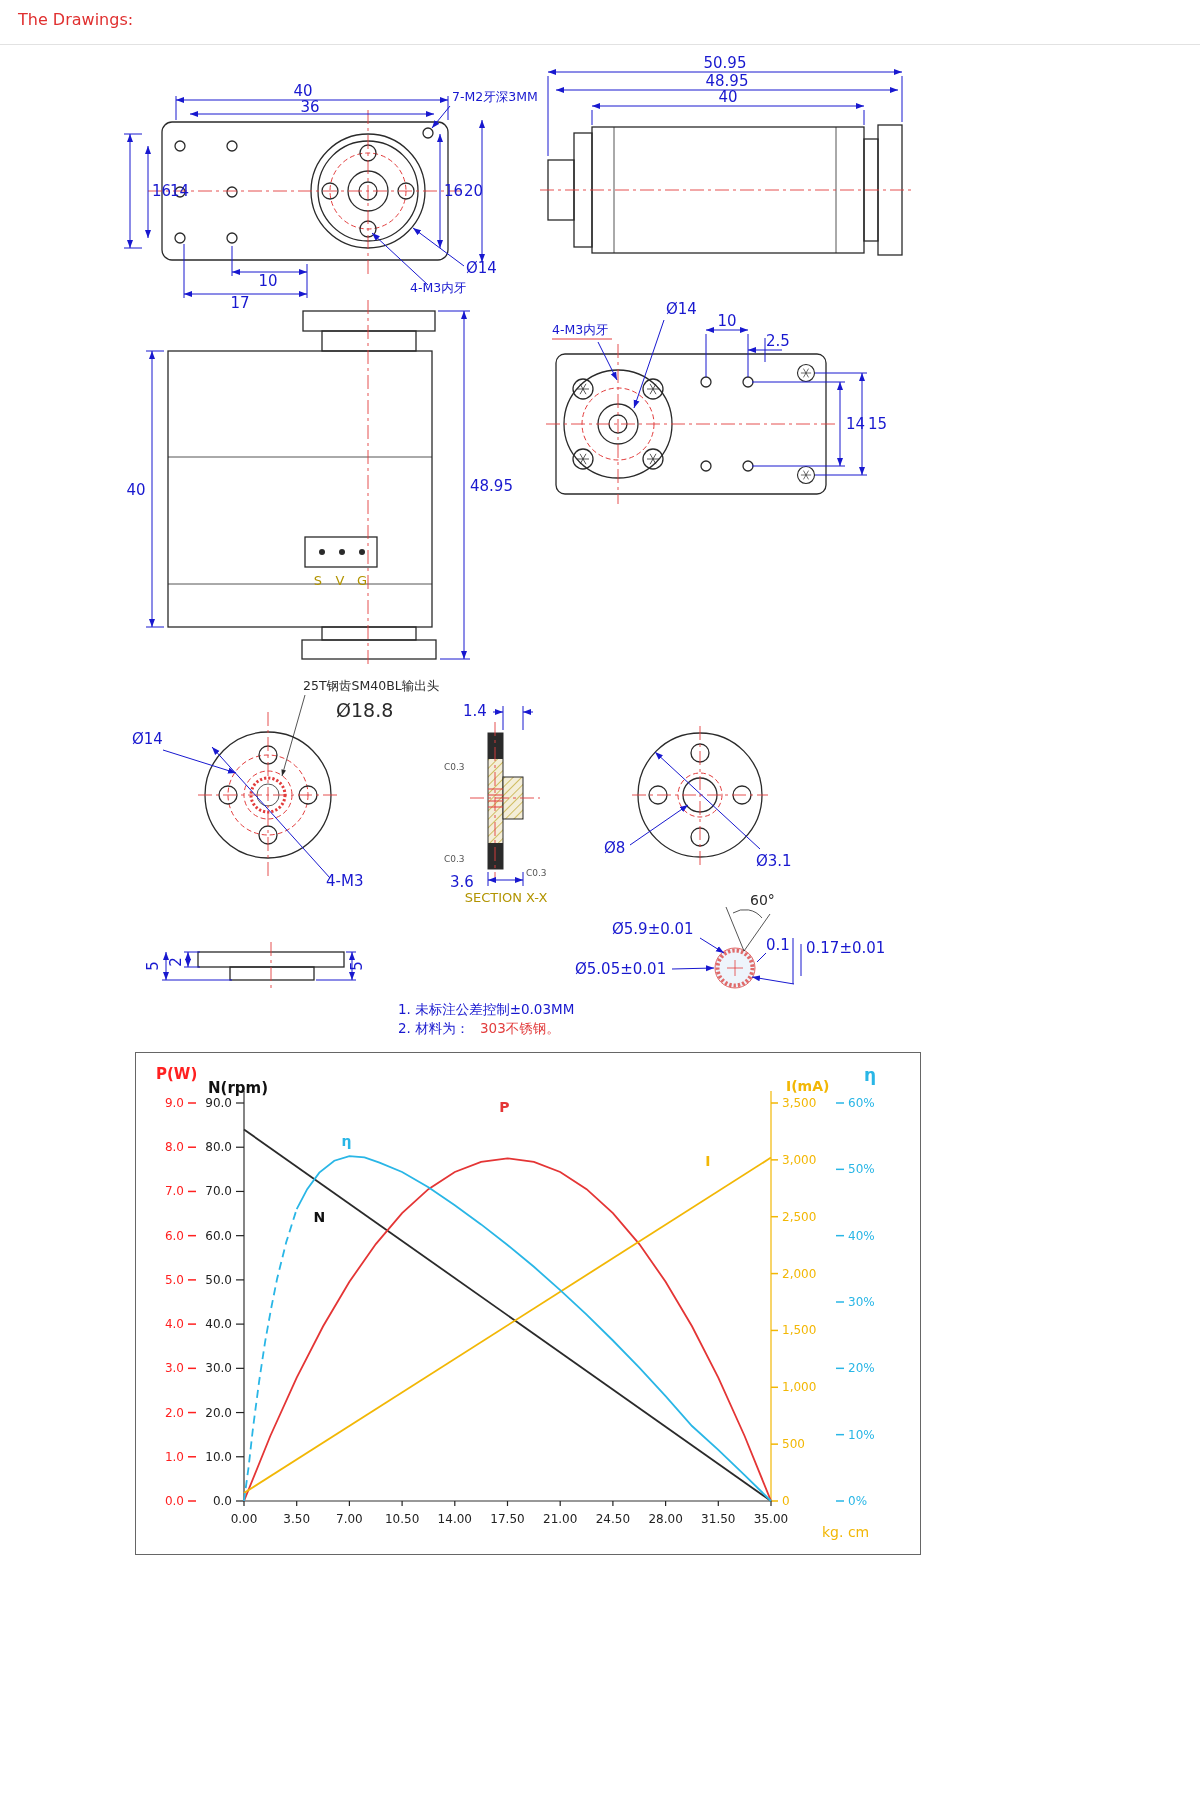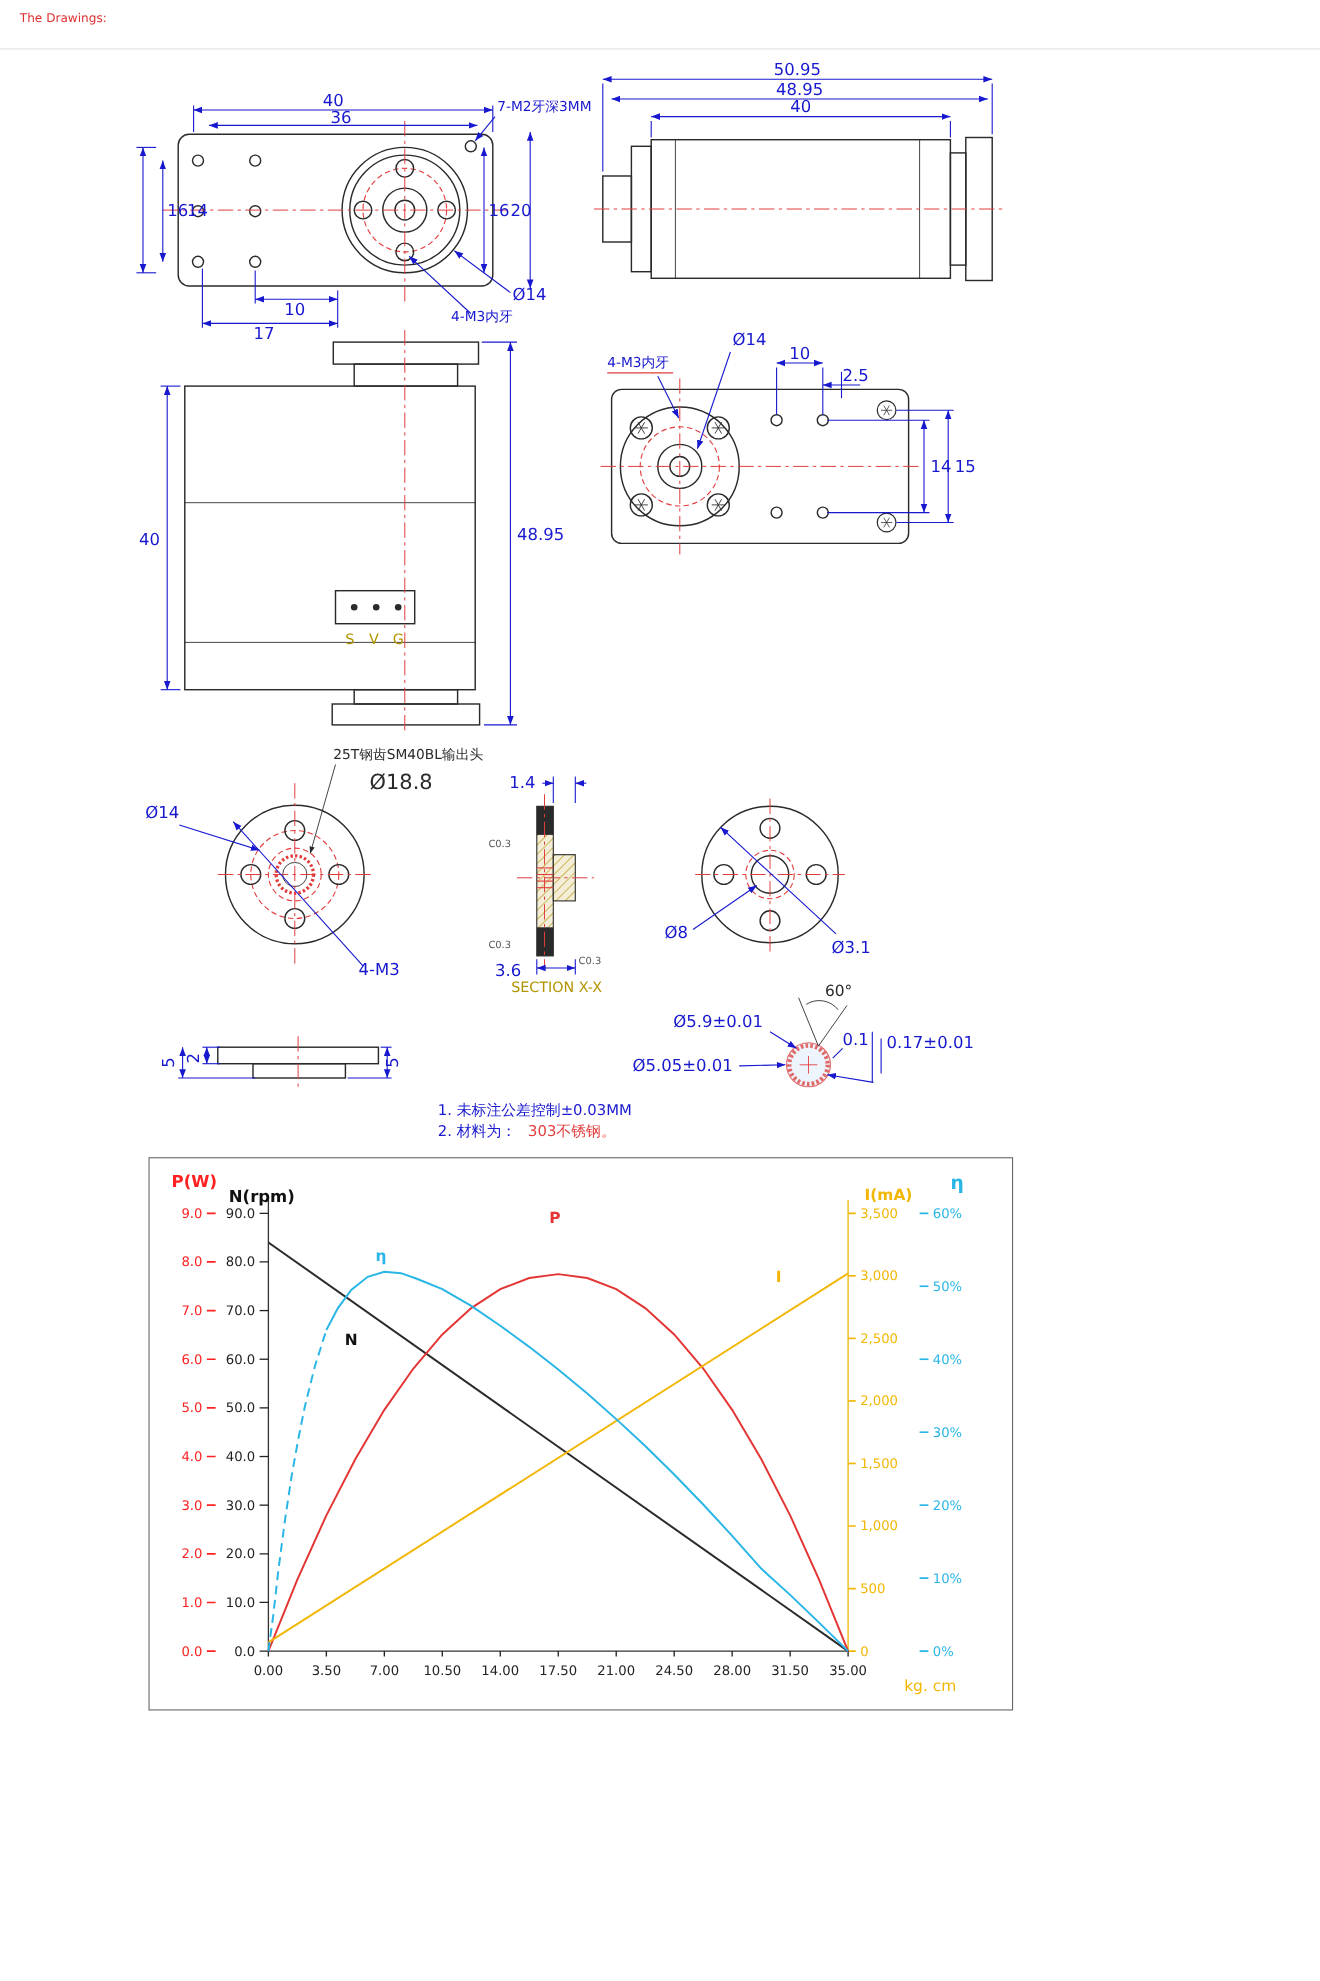--- a/index.html
+++ b/index.html
@@ -1,18 +1,18 @@
 <!DOCTYPE html>
 <html><head>
 <meta charset="utf-8">
 <style>
   html,body{margin:0;padding:0}
   body{background:#fff;font-family:"DejaVu Sans",sans-serif}
   .page{position:relative;width:1200px;height:1801px;background:#fff;overflow:hidden}
-  .page-title{position:absolute;top:10px;left:18px;font-size:11px;color:#e03030}
+  .page-title{position:absolute;top:10px;left:18px;font-size:16px;color:#e03030}
   .divider{position:absolute;top:44px;left:0;width:100%;border-top:1px solid #e2e2e2}
   #drawings{position:absolute;top:0;left:0}
   .chart-box{position:absolute;left:135px;top:1052px;width:786px;height:503px;border:1px solid #666;box-sizing:border-box;background:#fff}
   svg text{font-family:"DejaVu Sans",sans-serif}
   .ol{fill:none;stroke:#2a2a2a;stroke-width:1.3}
   .thin{fill:none;stroke:#2a2a2a;stroke-width:0.8}
   .dim{fill:none;stroke:#1818cf;stroke-width:1}
   .dt{fill:#1818cf;font-size:15px}
   .dts{font-size:12.5px}
   .cl{fill:none;stroke:#e23c3c;stroke-width:0.9;stroke-dasharray:14 4 3 4}

